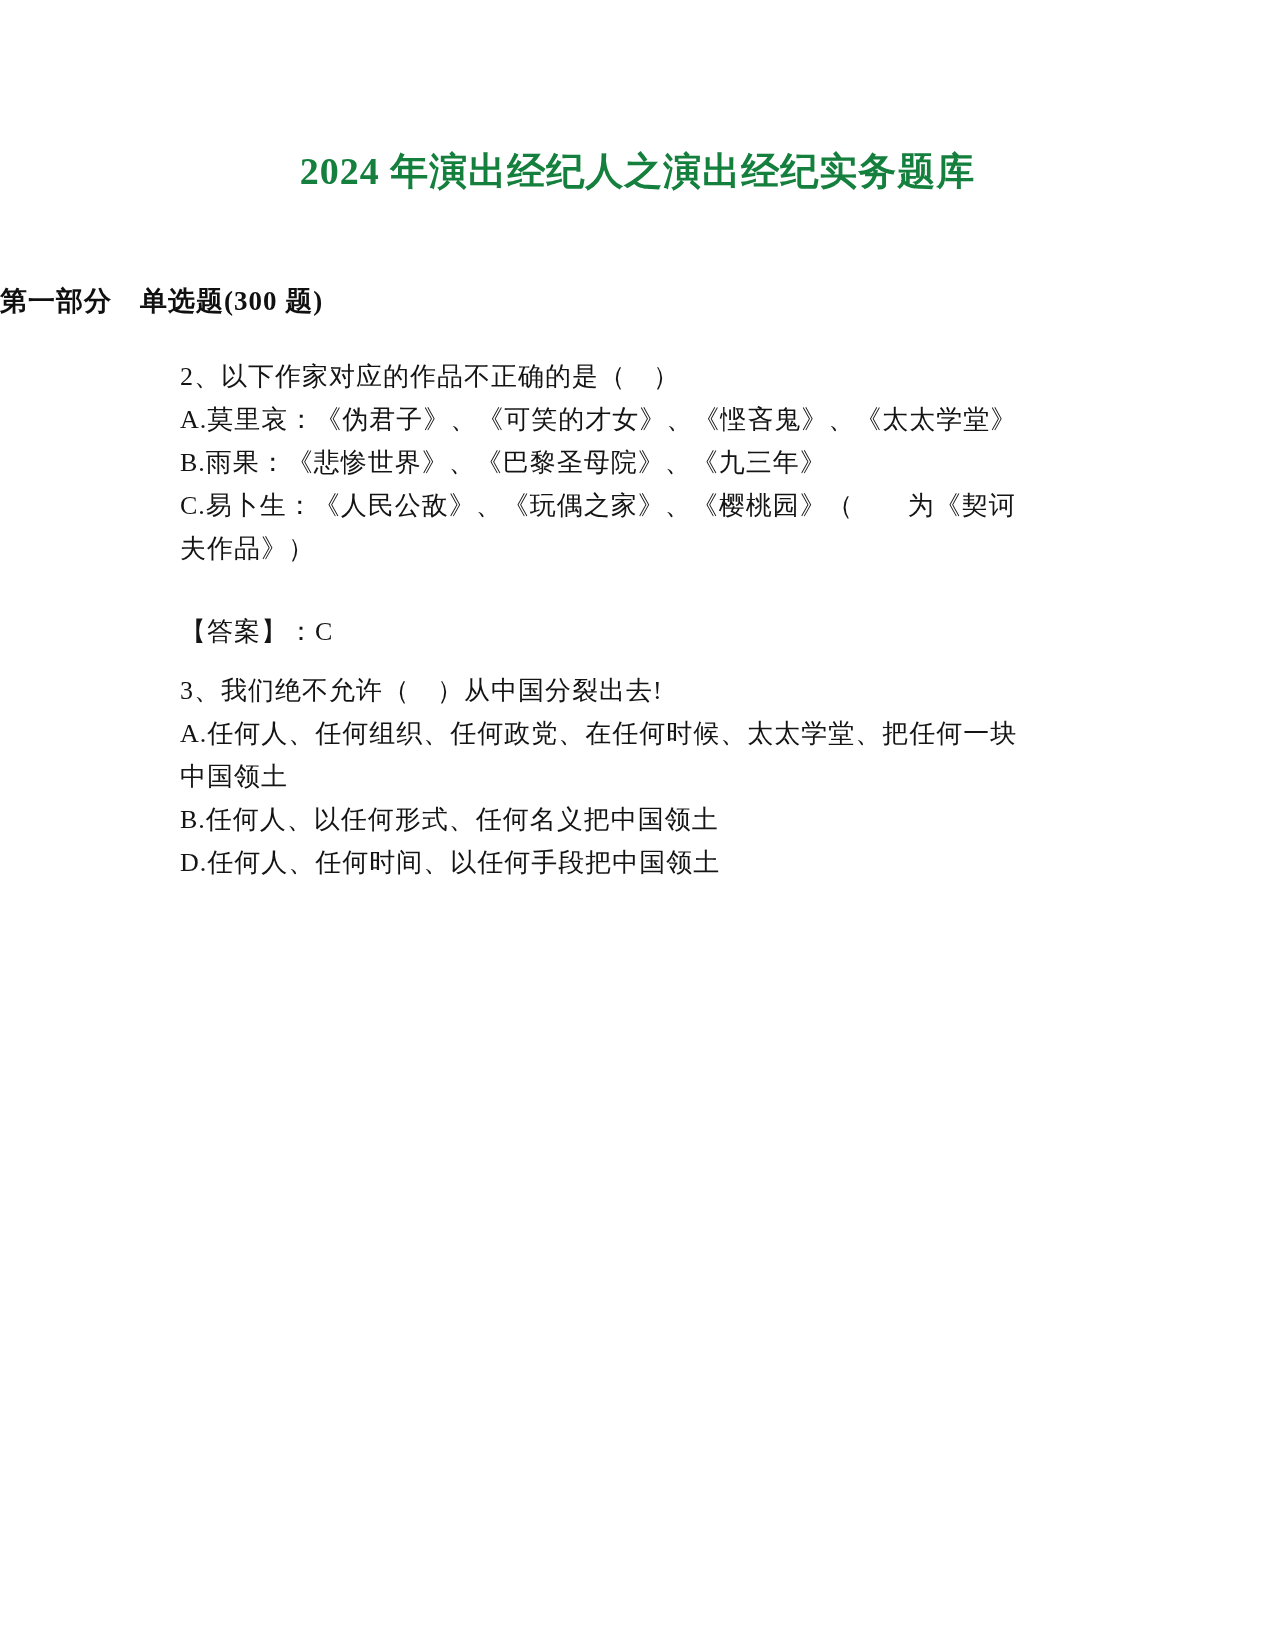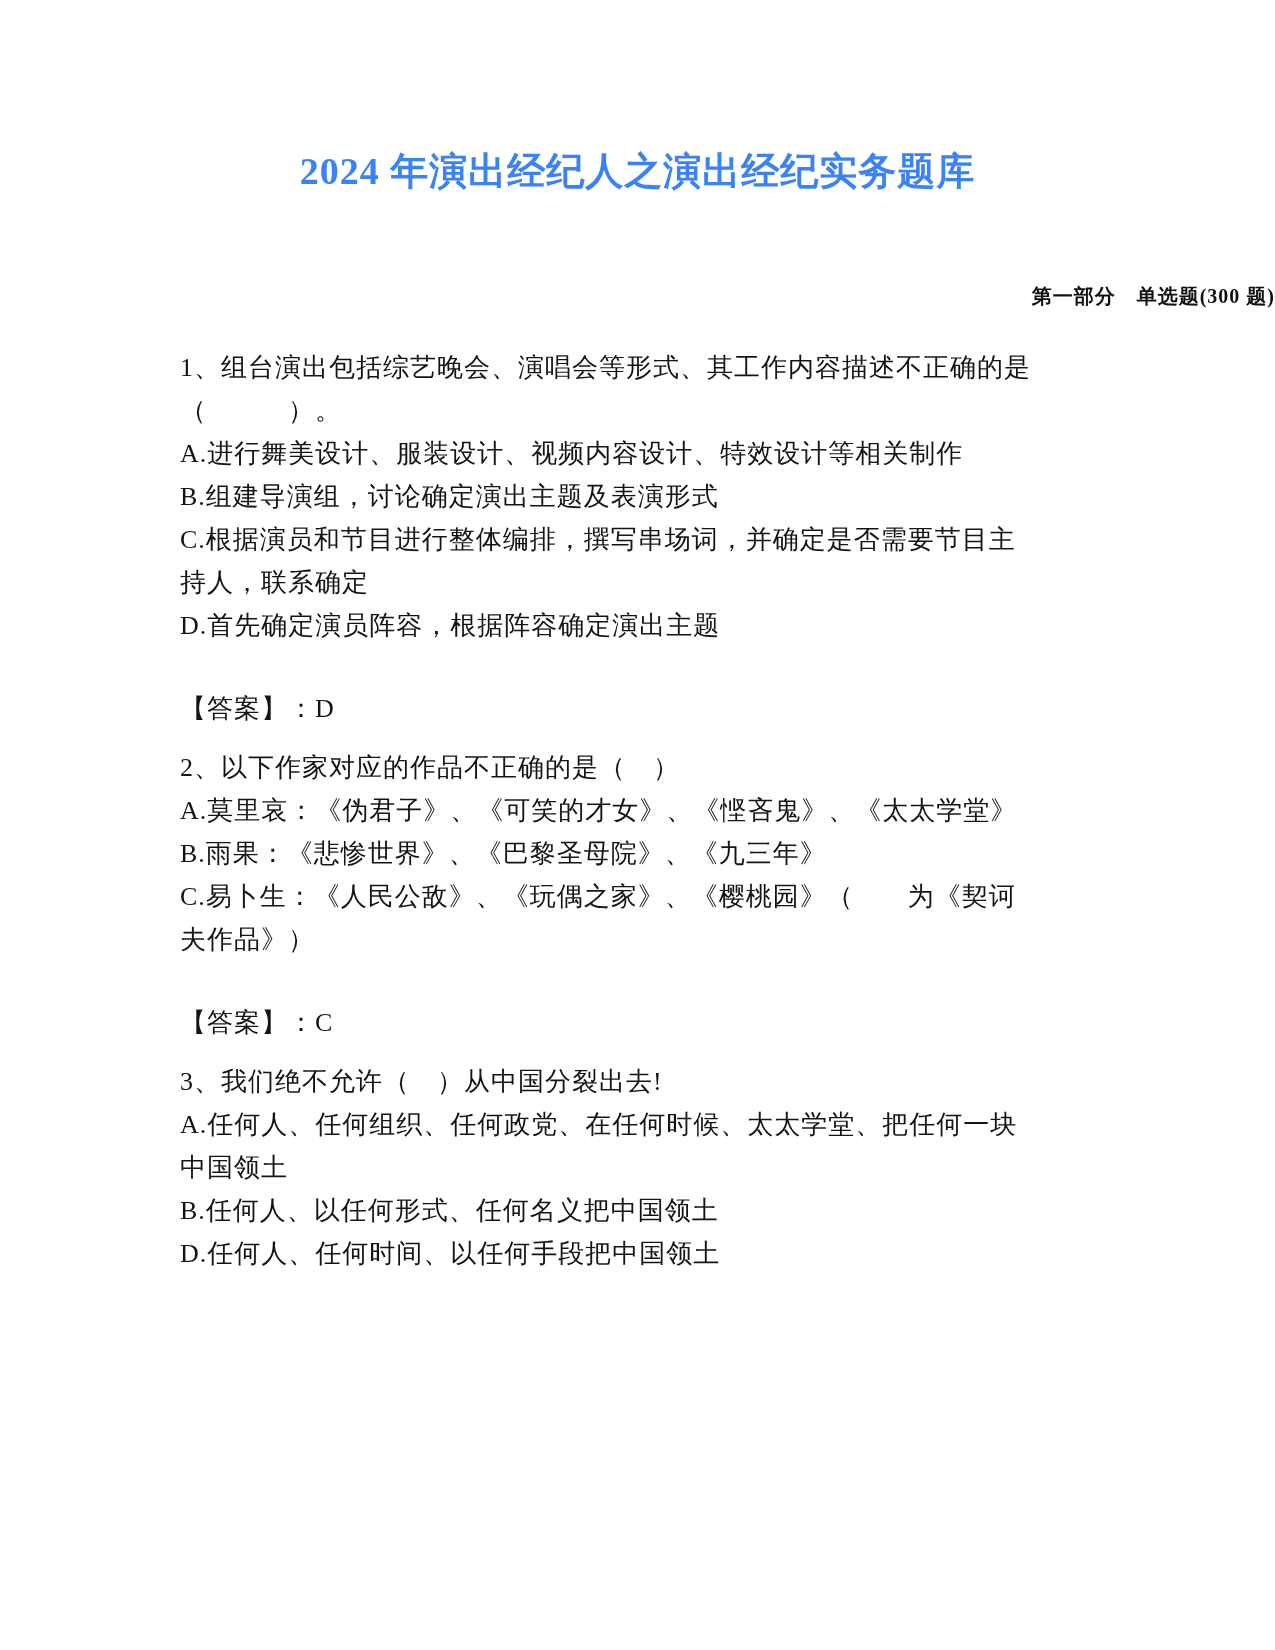--- a/index.html
+++ b/index.html
@@ -17,26 +17,26 @@
     font-family: "Liberation Serif", "DejaVu Serif", serif;
     overflow: hidden;
   }
   .doc-title {
     margin: 0;
     padding-top: 146px;
     text-align: center;
     font-size: 38px;
     font-weight: bold;
     letter-spacing: 1px;
-    color: #3b82f6;
+    color: #15803d;
   }
   .section-heading {
     margin: 86px 0 16px 0;
-    text-align: right;
-    font-size: 20px;
+    text-align: left;
+    font-size: 27px;
     font-weight: bold;
     letter-spacing: 1px;
     color: #101010;
   }
   .content {
     margin: 36px 0 0 180px;
     width: 858px;
     font-size: 26px;
     line-height: 43px;
     letter-spacing: 1px;
@@ -56,28 +56,20 @@
 <body>
 
 <div class="page">
 
   <h1 class="doc-title">2024 年演出经纪人之演出经纪实务题库</h1>
 
   <h2 class="section-heading">第一部分　单选题(300 题)</h2>
 
   <div class="content">
 
-    <section class="question">
-      <p class="stem">1、组台演出包括综艺晚会、演唱会等形式、其工作内容描述不正确的是（　　　）。</p>
-      <p class="option">A.进行舞美设计、服装设计、视频内容设计、特效设计等相关制作</p>
-      <p class="option">B.组建导演组，讨论确定演出主题及表演形式</p>
-      <p class="option">C.根据演员和节目进行整体编排，撰写串场词，并确定是否需要节目主持人，联系确定</p>
-      <p class="option">D.首先确定演员阵容，根据阵容确定演出主题</p>
-      <p class="answer-row"><span>【答案】：</span><span>D</span></p>
-    </section>
 
     <section class="question">
       <p class="stem">2、以下作家对应的作品不正确的是（　）</p>
       <p class="option">A.莫里哀：《伪君子》、《可笑的才女》、《悭吝鬼》、《太太学堂》</p>
       <p class="option">B.雨果：《悲惨世界》、《巴黎圣母院》、《九三年》</p>
       <p class="option">C.易卜生：《人民公敌》、《玩偶之家》、《樱桃园》（　　为《契诃夫作品》）</p>
       <p class="answer-row"><span>【答案】：</span><span>C</span></p>
     </section>
 
     <section class="question">

